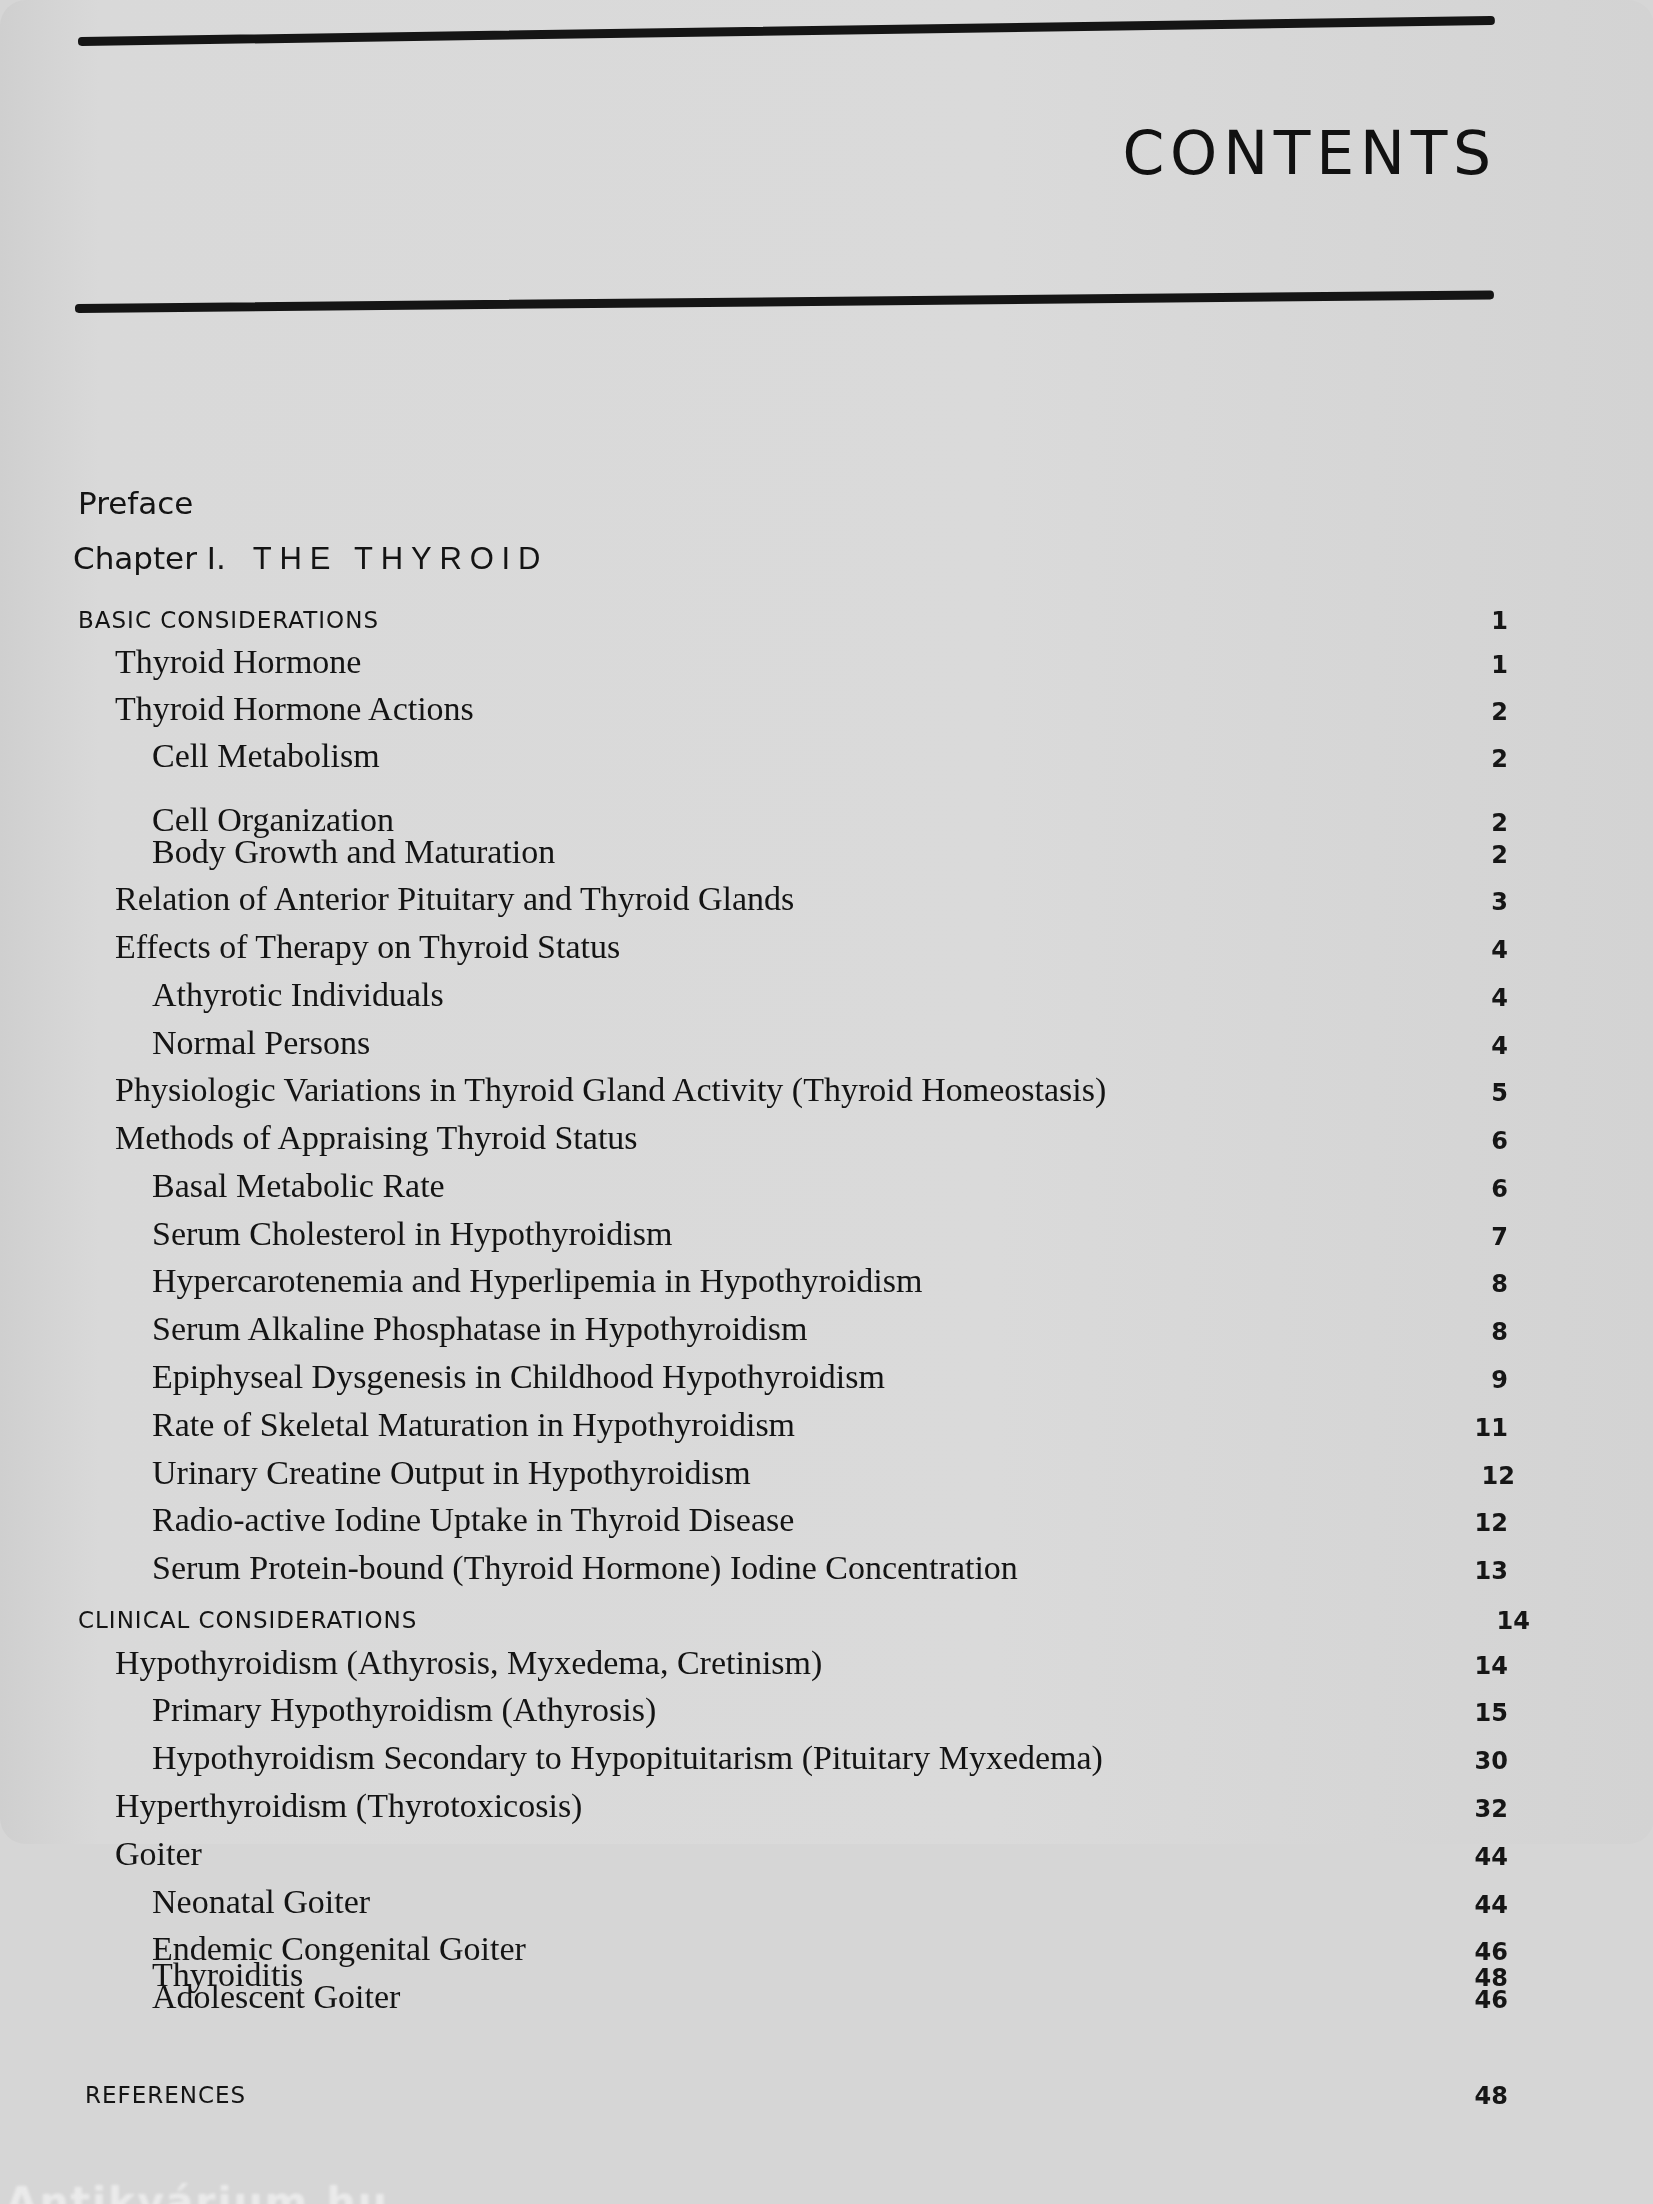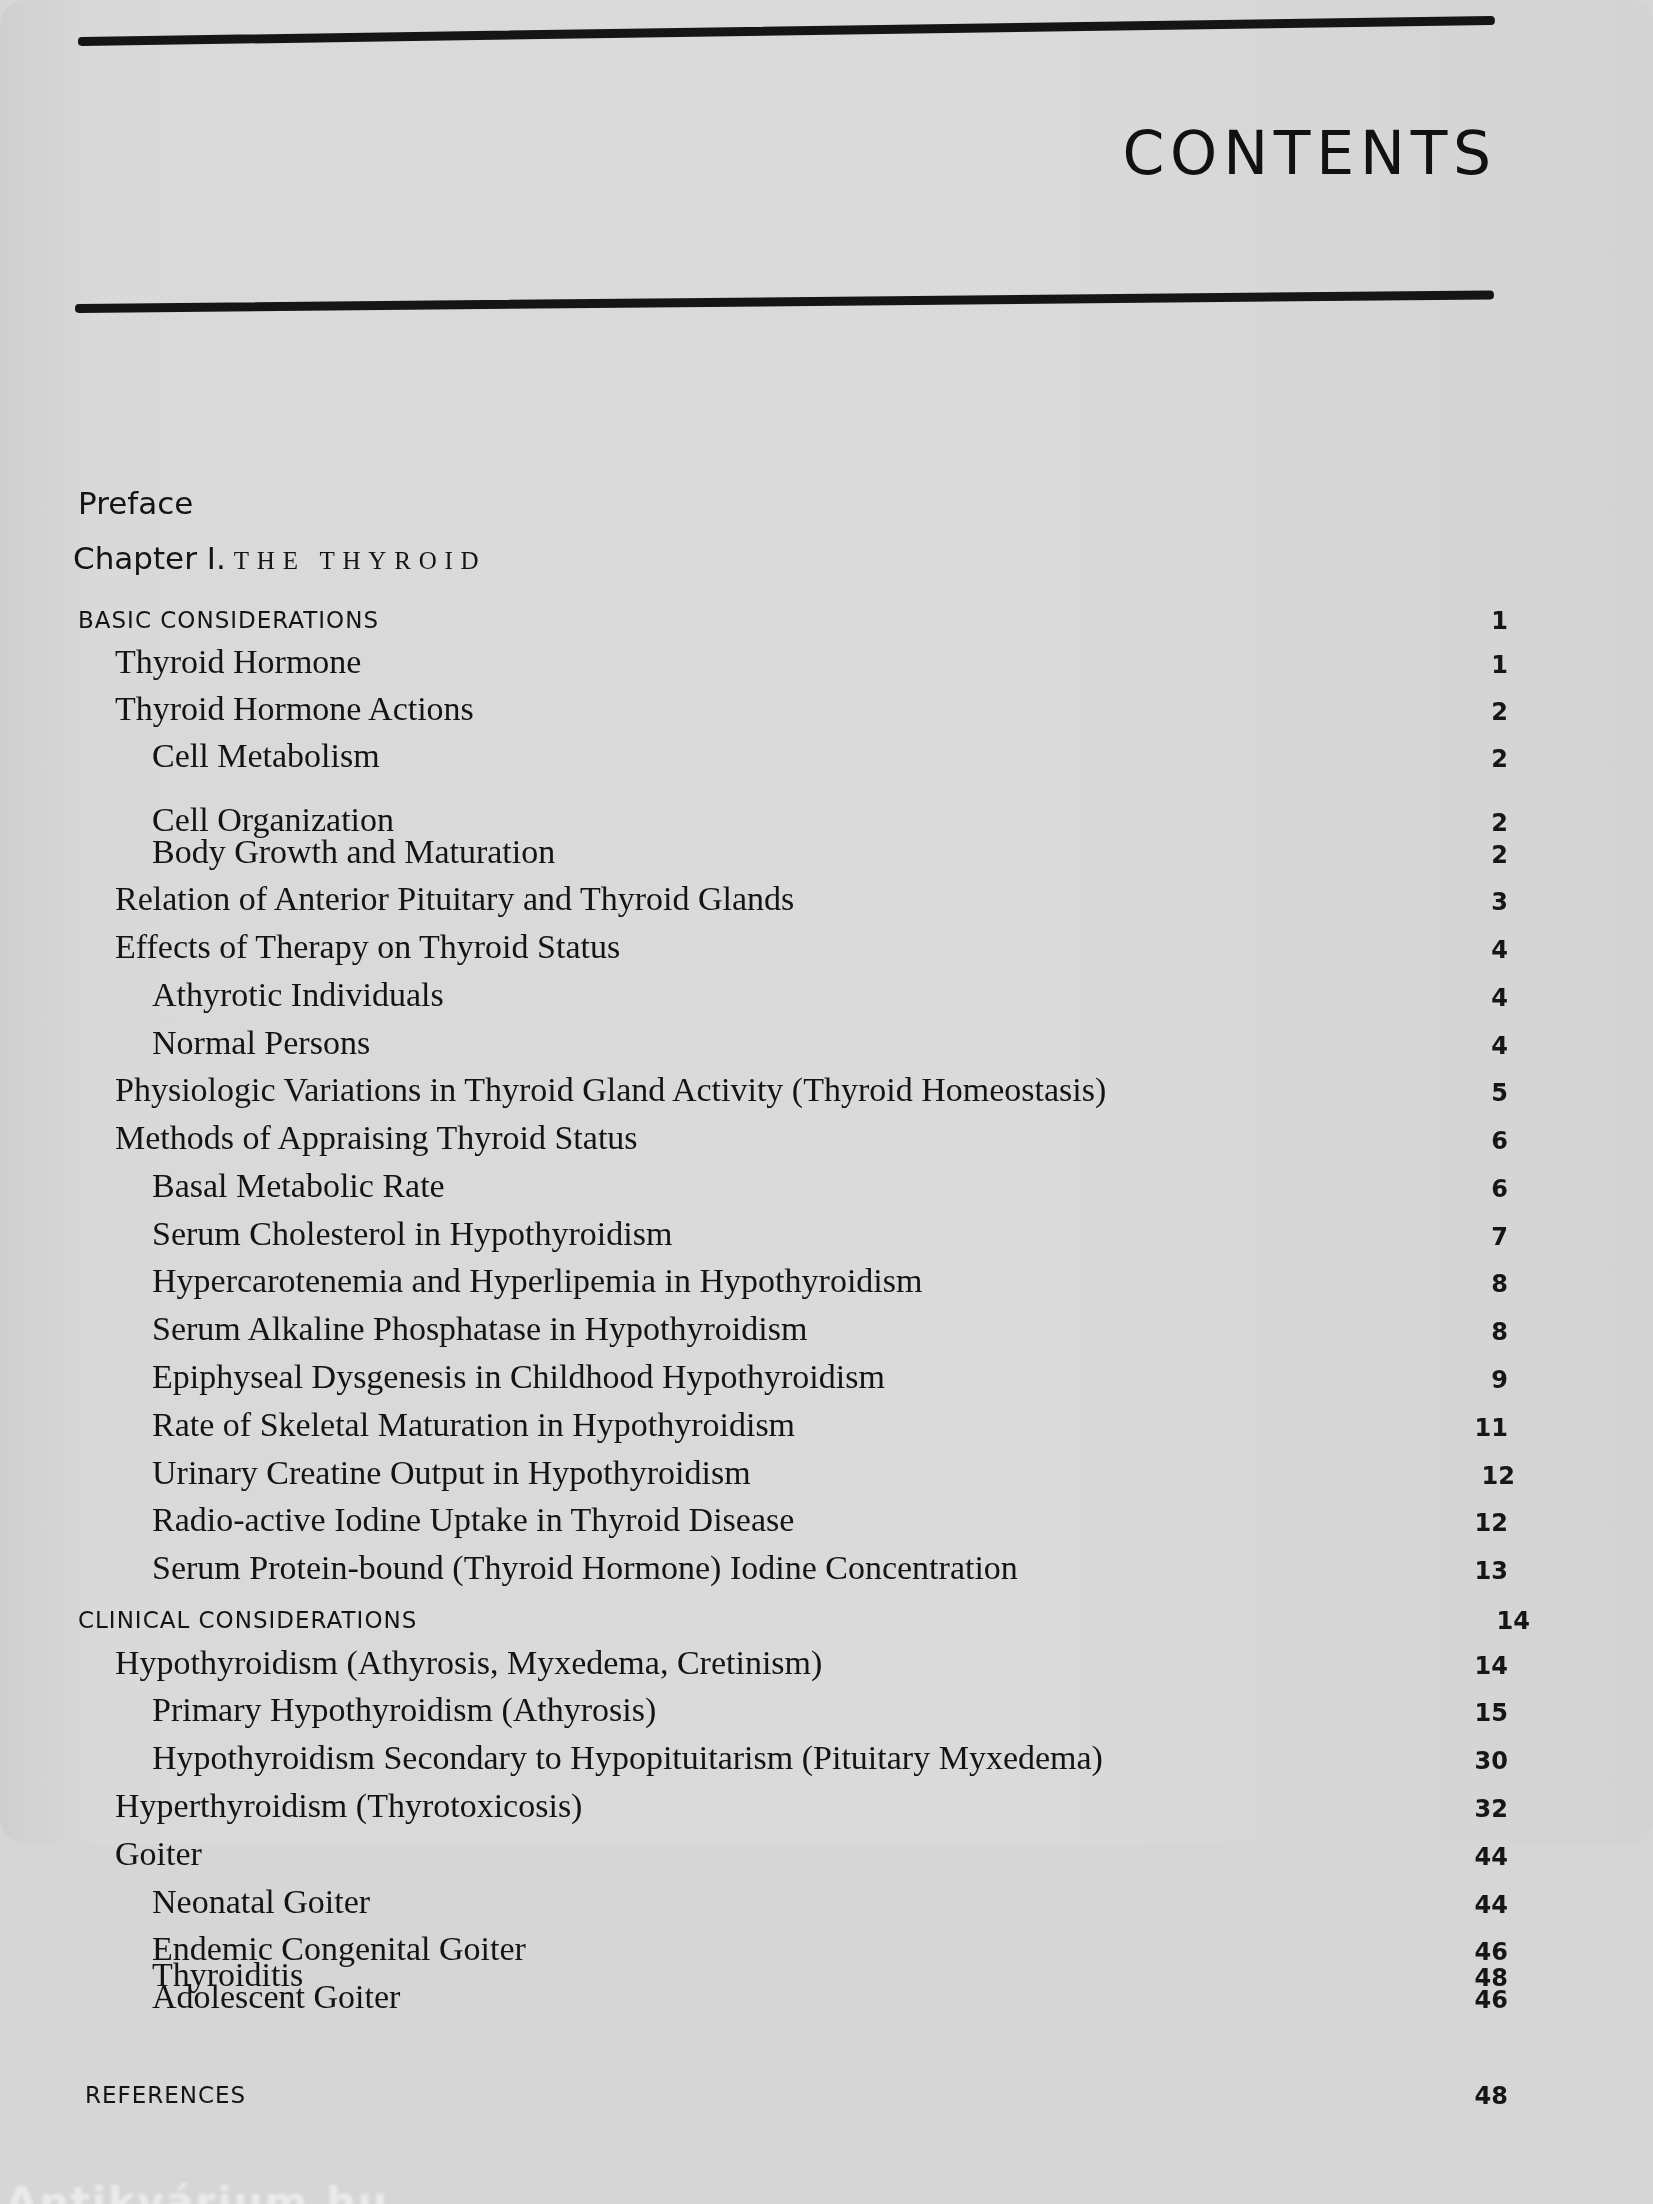--- a/index.html
+++ b/index.html
@@ -32,21 +32,21 @@
     .row .label { position:absolute; white-space:nowrap; }
     .row .page-num {
       position:absolute; right:146px; width:78px; text-align:right;
       font-family:"DejaVu Sans", sans-serif; font-weight:bold; font-size:24px; color:#161616;
     }
     .sans-head {
       font-family:"DejaVu Sans", sans-serif; font-size:31px; color:#141414;
     }
     .chapter-word { font-family:"DejaVu Sans", sans-serif; font-size:31px; }
     .chapter-title {
-      font-family:Liberation Serif, serif; font-size:25px; letter-spacing:7.8px; margin-left:8px;
+      font-family:Liberation Sans, sans-serif; font-size:31px; letter-spacing:7.8px; margin-left:27px;
     }
     .section-head {
       font-family:"DejaVu Sans", sans-serif; font-size:23px; letter-spacing:1px; color:#141414;
     }
     .lvl1 { font-size:34px; left:115px; }
     .lvl2 { font-size:34px; left:152px; }
     .watermark {
       position:absolute; left:5.8px; top:2178px;
       font-family:"DejaVu Sans", sans-serif; font-weight:bold; font-size:41px;
       color:#eeeeee; opacity:0.85; filter:blur(1.5px); letter-spacing:1.9px;

